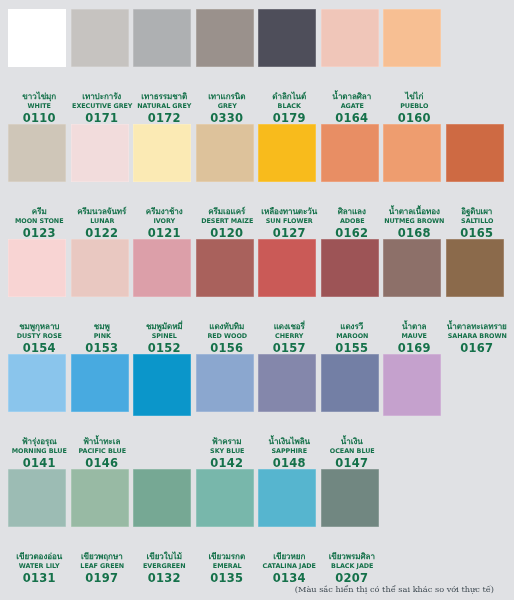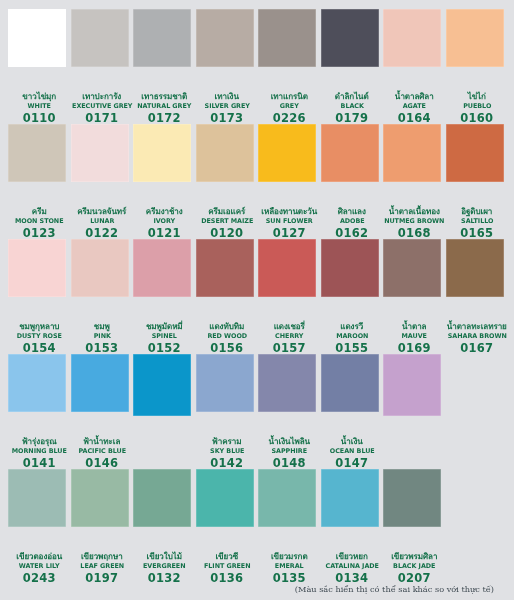--- a/index.html
+++ b/index.html
@@ -113,33 +113,25 @@
         </div>
         <div class="cell">
           <div class="swatch" style="background: rgb(174, 176, 178);"></div>
           <div class="labels">
             <span class="th">เทาธรรมชาติ</span>
             <span class="en">NATURAL GREY</span>
             <span class="code">0172</span>
           </div>
         </div>
         <div class="cell">
-          <div class="swatch" style="background: rgb(183, 172, 164);"></div>
-          <div class="labels">
-            <span class="th">เทาเงิน</span>
-            <span class="en">SILVER GREY</span>
-            <span class="code">0173</span>
-          </div>
-        </div>
-        <div class="cell">
           <div class="swatch" style="background: rgb(154, 145, 140);"></div>
           <div class="labels">
             <span class="th">เทาแกรนิต</span>
             <span class="en">GREY</span>
-            <span class="code">0226</span>
+            <span class="code">0330</span>
           </div>
         </div>
         <div class="cell">
           <div class="swatch" style="background: rgb(78, 78, 90);"></div>
           <div class="labels">
             <span class="th">ดำลิกไนต์</span>
             <span class="en">BLACK</span>
             <span class="code">0179</span>
           </div>
         </div>
@@ -339,45 +331,37 @@
         <div class="cell">
           <div class="swatch" style="background: rgb(197, 161, 205);"></div>
         </div>
       </div>
       <div class="row">
         <div class="cell">
           <div class="swatch" style="background: rgb(156, 188, 180);"></div>
           <div class="labels">
             <span class="th">เขียวตองอ่อน</span>
             <span class="en">WATER LILY</span>
-            <span class="code">0243</span>
+            <span class="code">0131</span>
           </div>
         </div>
         <div class="cell">
           <div class="swatch" style="background: rgb(152, 186, 164);"></div>
           <div class="labels">
             <span class="th">เขียวพฤกษา</span>
             <span class="en">LEAF GREEN</span>
             <span class="code">0197</span>
           </div>
         </div>
         <div class="cell">
           <div class="swatch" style="background: rgb(118, 168, 148);"></div>
           <div class="labels">
             <span class="th">เขียวใบไม้</span>
             <span class="en">EVERGREEN</span>
             <span class="code">0132</span>
-          </div>
-        </div>
-        <div class="cell">
-          <div class="swatch" style="background: rgb(75, 181, 171);"></div>
-          <div class="labels">
-            <span class="th">เขียวซี</span>
-            <span class="en">FLINT GREEN</span>
-            <span class="code">0136</span>
           </div>
         </div>
         <div class="cell">
           <div class="swatch" style="background: rgb(120, 183, 171);"></div>
           <div class="labels">
             <span class="th">เขียวมรกต</span>
             <span class="en">EMERAL</span>
             <span class="code">0135</span>
           </div>
         </div>

